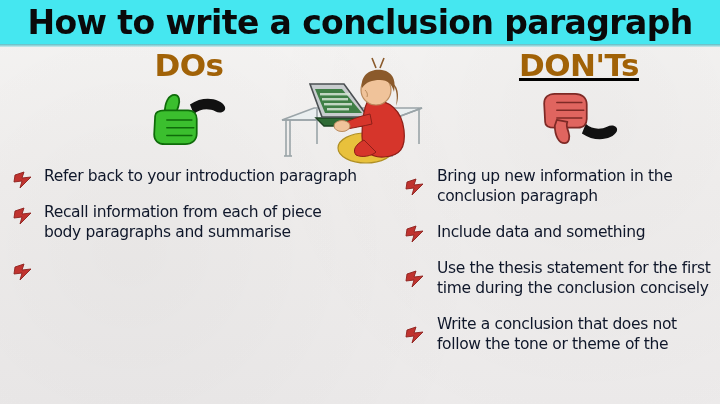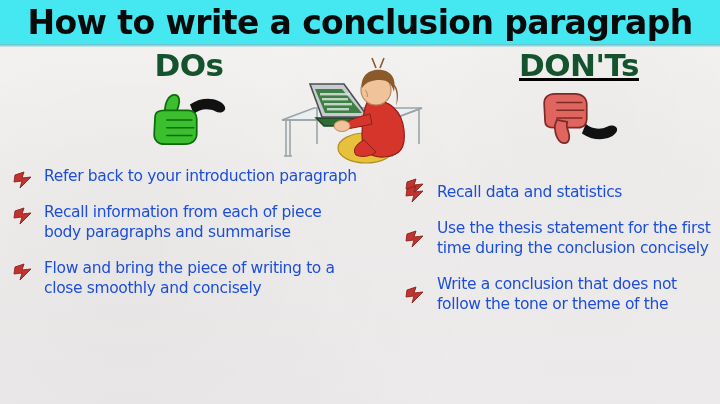--- a/index.html
+++ b/index.html
@@ -67,21 +67,21 @@
     top: 50px;
   }
   .col-left  { left: 8px;   width: 352px; }
   .col-right { left: 400px; width: 316px; text-decoration: underline; }
 
   .col-heading {
     font-family: "DejaVu Sans", sans-serif;
     font-weight: bold;
     font-size: 31px;
     line-height: 1;
-    color: #14532d;
+    color: #a16207;
     text-align: center;
     letter-spacing: -0.5px;
   }
   .col-left .col-heading  { margin-left: 10px; }
   .col-right .col-heading { margin-left: 42px; }
 
   .thumb-wrap {
     height: 68px;
     display: flex;
     align-items: center;
@@ -100,21 +100,21 @@
     top: 116px;
     width: 100%;
   }
   .list-item {
     position: relative;
     padding-left: 36px;
     margin-bottom: 16px;
     font-family: "DejaVu Sans", sans-serif;
     font-size: 15.5px;
     line-height: 20px;
-    color: #1d4ed8;
+    color: #0f172a;
     letter-spacing: -0.35px;
   }
   .col-right .list-item { padding-left: 37px; }
   .bullet-arrow {
     position: absolute;
     left: 4px;
     top: 3px;
     width: 22px;
     height: 22px;
   }
@@ -226,21 +226,20 @@
           </svg>
         </span>
         <span>Recall information from each of piece body paragraphs and summarise</span>
       </li>
       <li class="list-item">
         <span class="bullet-arrow">
           <svg viewBox="0 0 22 22" width="22" height="22" xmlns="http://www.w3.org/2000/svg">
             <path d="M3 6 L12 3 L10 9 L19 8 L8 19 L10 12 L2 13 Z" fill="#c0332f" stroke="#8d201d" stroke-width="0.9" stroke-linejoin="round"></path>
           </svg>
         </span>
-        <span>Flow and bring the piece of writing to a close smoothly and concisely</span>
       </li>
     </ul>
   </div>
 
   <div class="col col-right">
     <div class="col-heading">DON'Ts</div>
 
     <div class="thumb-wrap">
       <svg viewBox="0 0 90 62" width="88" height="60" xmlns="http://www.w3.org/2000/svg">
 
@@ -259,28 +258,29 @@
       </svg>
     </div>
 
     <ul class="list">
       <li class="list-item">
         <span class="bullet-arrow">
           <svg viewBox="0 0 22 22" width="22" height="22" xmlns="http://www.w3.org/2000/svg">
             <path d="M3 6 L12 3 L10 9 L19 8 L8 19 L10 12 L2 13 Z" fill="#c0332f" stroke="#8d201d" stroke-width="0.9" stroke-linejoin="round"></path>
           </svg>
         </span>
-      </li>
-      <li class="list-item">
-        <span class="bullet-arrow">
-          <svg viewBox="0 0 22 22" width="22" height="22" xmlns="http://www.w3.org/2000/svg">
-            <path d="M3 6 L12 3 L10 9 L19 8 L8 19 L10 12 L2 13 Z" fill="#c0332f" stroke="#8d201d" stroke-width="0.9" stroke-linejoin="round"></path>
-          </svg>
-        </span>
-        <span>Recall data and statistics</span>
+        <span>Bring up new information in the conclusion paragraph</span>
+      </li>
+      <li class="list-item">
+        <span class="bullet-arrow">
+          <svg viewBox="0 0 22 22" width="22" height="22" xmlns="http://www.w3.org/2000/svg">
+            <path d="M3 6 L12 3 L10 9 L19 8 L8 19 L10 12 L2 13 Z" fill="#c0332f" stroke="#8d201d" stroke-width="0.9" stroke-linejoin="round"></path>
+          </svg>
+        </span>
+        <span>Include data and something</span>
       </li>
       <li class="list-item">
         <span class="bullet-arrow">
           <svg viewBox="0 0 22 22" width="22" height="22" xmlns="http://www.w3.org/2000/svg">
             <path d="M3 6 L12 3 L10 9 L19 8 L8 19 L10 12 L2 13 Z" fill="#c0332f" stroke="#8d201d" stroke-width="0.9" stroke-linejoin="round"></path>
           </svg>
         </span>
         <span>Use the thesis statement for the first time during the conclusion concisely</span>
       </li>
       <li class="list-item">

